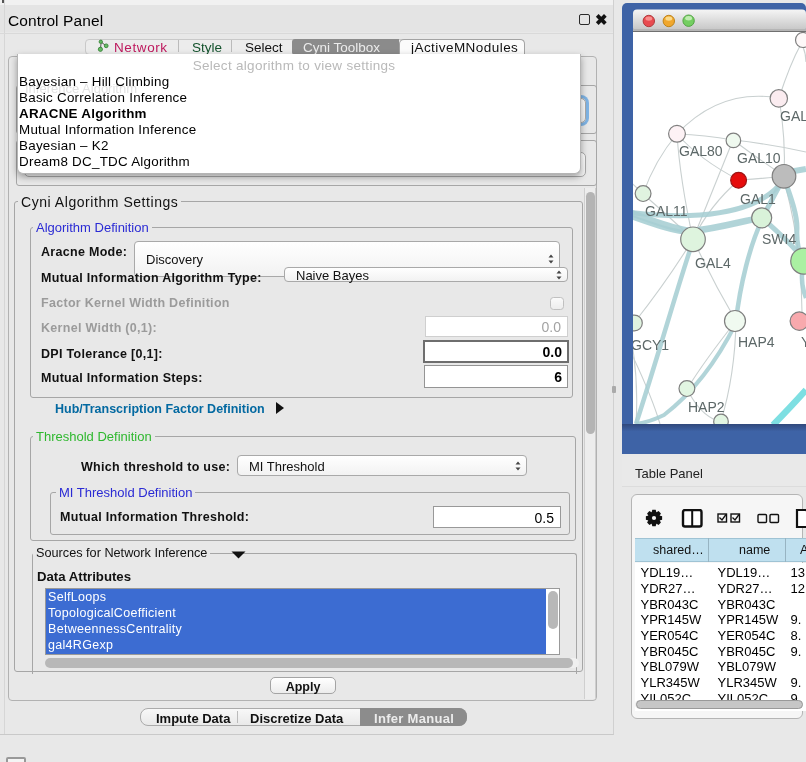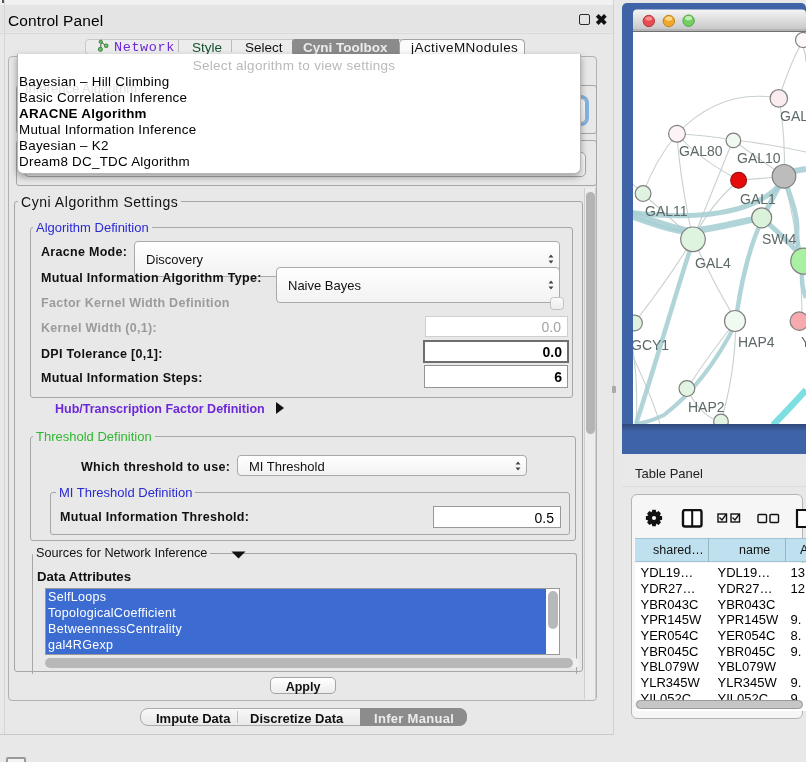--- a/index.html
+++ b/index.html
@@ -30,25 +30,25 @@
 
 <div class="abs" style="left:85px;top:38.5px;width:440px;height:16px;border:1px solid #c9c9c9;border-radius:4px;background:#ececec;box-sizing:border-box;"></div>
 <div class="abs" style="left:178px;top:40px;width:1px;height:12px;background:#bbb;"></div>
 <div class="abs" style="left:231px;top:40px;width:1px;height:12px;background:#bbb;"></div>
 <svg class="abs" style="left:96px;top:39px;" width="14" height="14" viewBox="0 0 14 14">
  <path d="M5.2 3.2 L9.6 6.4 M5 4.5 L4.6 9.2" stroke="#555" stroke-width="1"></path>
  <circle cx="4.8" cy="2.8" r="1.7" fill="#66bb66" stroke="#2e7d2e" stroke-width="0.8"></circle>
  <circle cx="4.4" cy="10.3" r="2.1" fill="#66bb66" stroke="#2e7d2e" stroke-width="0.8"></circle>
  <circle cx="10.2" cy="6.8" r="1.9" fill="#66bb66" stroke="#2e7d2e" stroke-width="0.8"></circle>
 </svg>
-<div class="abs" style="left:114px;top:40px;font-size:13.5px;letter-spacing:0.6px;color:#6d28d9;font-family:Liberation Mono, monospace;">Network</div>
+<div class="abs" style="left:114px;top:40px;font-size:13.5px;letter-spacing:0.6px;color:#be185d;">Network</div>
 <div class="abs" style="left:192px;top:40px;font-size:13.5px;color:#14532d;">Style</div>
 <div class="abs" style="left:245px;top:40px;font-size:13.5px;color:#111;">Select</div>
 <div class="abs" style="left:292px;top:38.5px;width:107px;height:16px;background:#8b8b8b;border-radius:3px 0 0 3px;"></div>
-<div class="abs" style="left:303px;top:40px;font-size:13.5px;color:#ececec;font-weight:bold;">Cyni Toolbox</div>
+<div class="abs" style="left:303px;top:40px;font-size:13.5px;color:#ececec;">Cyni Toolbox</div>
 <div class="abs" style="left:399px;top:38.5px;width:126px;height:16px;background:#fbfbfb;border:1px solid #a3a3a3;border-bottom:none;border-radius:5px 5px 0 0;box-sizing:border-box;"></div>
 <div class="abs" style="left:411px;top:40px;font-size:13.5px;letter-spacing:0.45px;color:#111;">jActiveMNodules</div>
 
 <div class="abs" style="left:8px;top:56px;width:589px;height:645px;border:1px solid #b2b2b2;border-radius:4px;box-sizing:border-box;"></div>
 
 <div class="fieldset" style="left:16px;top:85px;width:579px;height:47px;"></div>
 <div class="combo" style="left:24px;top:98px;width:562px;height:25px;border-radius:5px;box-shadow:0 0 0 3px #7fb3e3;"></div>
 <div class="fieldset" style="left:16px;top:140px;width:579px;height:44px;"></div>
 <div class="combo" style="left:24px;top:152px;width:562px;height:25px;border-radius:5px;"></div>
 
@@ -75,40 +75,40 @@
 
 <div class="lbl" style="left:41px;top:245px;">Aracne Mode:</div>
 <div class="combo" style="left:134px;top:241px;width:426px;height:36px;">
     <span class="ctext">Discovery</span>
 <svg class="stepper" width="6" height="10" style="height:10px;width:6px;">
       <path d="M0.5 3.5 L3 0.5 L5.5 3.5 Z M0.5 6.5 L3 9.5 L5.5 6.5 Z" fill="#444"></path>
     </svg>
   </div>
 
 <div class="lbl" style="left:41px;top:271px;">Mutual Information Algorithm Type:</div>
-<div class="combo" style="left:276px;top:267px;width:284px;height:36px;">
+<div class="combo" style="left:284px;top:267px;width:284px;height:15px;">
     <span class="ctext">Naive Bayes</span>
 <svg class="stepper" width="6" height="10" style="height:10px;width:6px;">
       <path d="M0.5 3.5 L3 0.5 L5.5 3.5 Z M0.5 6.5 L3 9.5 L5.5 6.5 Z" fill="#444"></path>
     </svg>
   </div>
 
 <div class="glbl" style="left:41px;top:296px;">Factor Kernel Width Definition</div>
 <div class="abs" style="left:550px;top:296.5px;width:14px;height:13.5px;background:linear-gradient(#fafafa,#ededed);border:1px solid #c0c0c0;border-radius:3.5px;box-sizing:border-box;"></div>
 
 <div class="glbl" style="left:41px;top:321px;">Kernel Width (0,1):</div>
 <div class="tfield" style="left:425px;top:316px;width:143px;height:21px;border:1px solid #cfcfcf;color:#a3a3a3;padding:2px 6px 0 0;">0.0</div>
 
 <div class="lbl" style="left:41px;top:347px;">DPI Tolerance [0,1]:</div>
 <div class="tfield" style="left:423px;top:340px;width:146px;height:23px;border:2px solid #6e6e6e;color:#000;padding:2px 5px 0 0;font-weight:bold;">0.0</div>
 
 <div class="lbl" style="left:41px;top:371px;">Mutual Information Steps:</div>
 <div class="tfield" style="left:424px;top:365px;width:144px;height:23px;border:1px solid #949494;color:#000;padding:3px 5px 0 0;font-weight:bold;">6</div>
 
-<div class="abs bold" style="left:41px;top:402px;font-size:12.5px;color:#6d28d9;padding-left:14px;">Hub/Transcription Factor Definition</div>
+<div class="abs bold" style="left:41px;top:402px;font-size:12.5px;color:#0369a1;padding-left:14px;">Hub/Transcription Factor Definition</div>
 <svg class="abs" style="left:274px;top:401px;" width="12" height="14">
     <path d="M2 1 L10 7 L2 13 Z" fill="#111"></path>
   </svg>
 
 <div class="fieldset" style="left:30px;top:436px;width:544px;height:103px;"></div>
 <div class="flabel" style="left:33px;top:429px;font-size:13px;color:#2fb82f;">Threshold Definition</div>
 
 <div class="lbl" style="left:81px;top:460px;">Which threshold to use:</div>
 <div class="combo" style="left:237px;top:455px;width:290px;height:21px;">
     <span class="ctext">MI Threshold</span>

